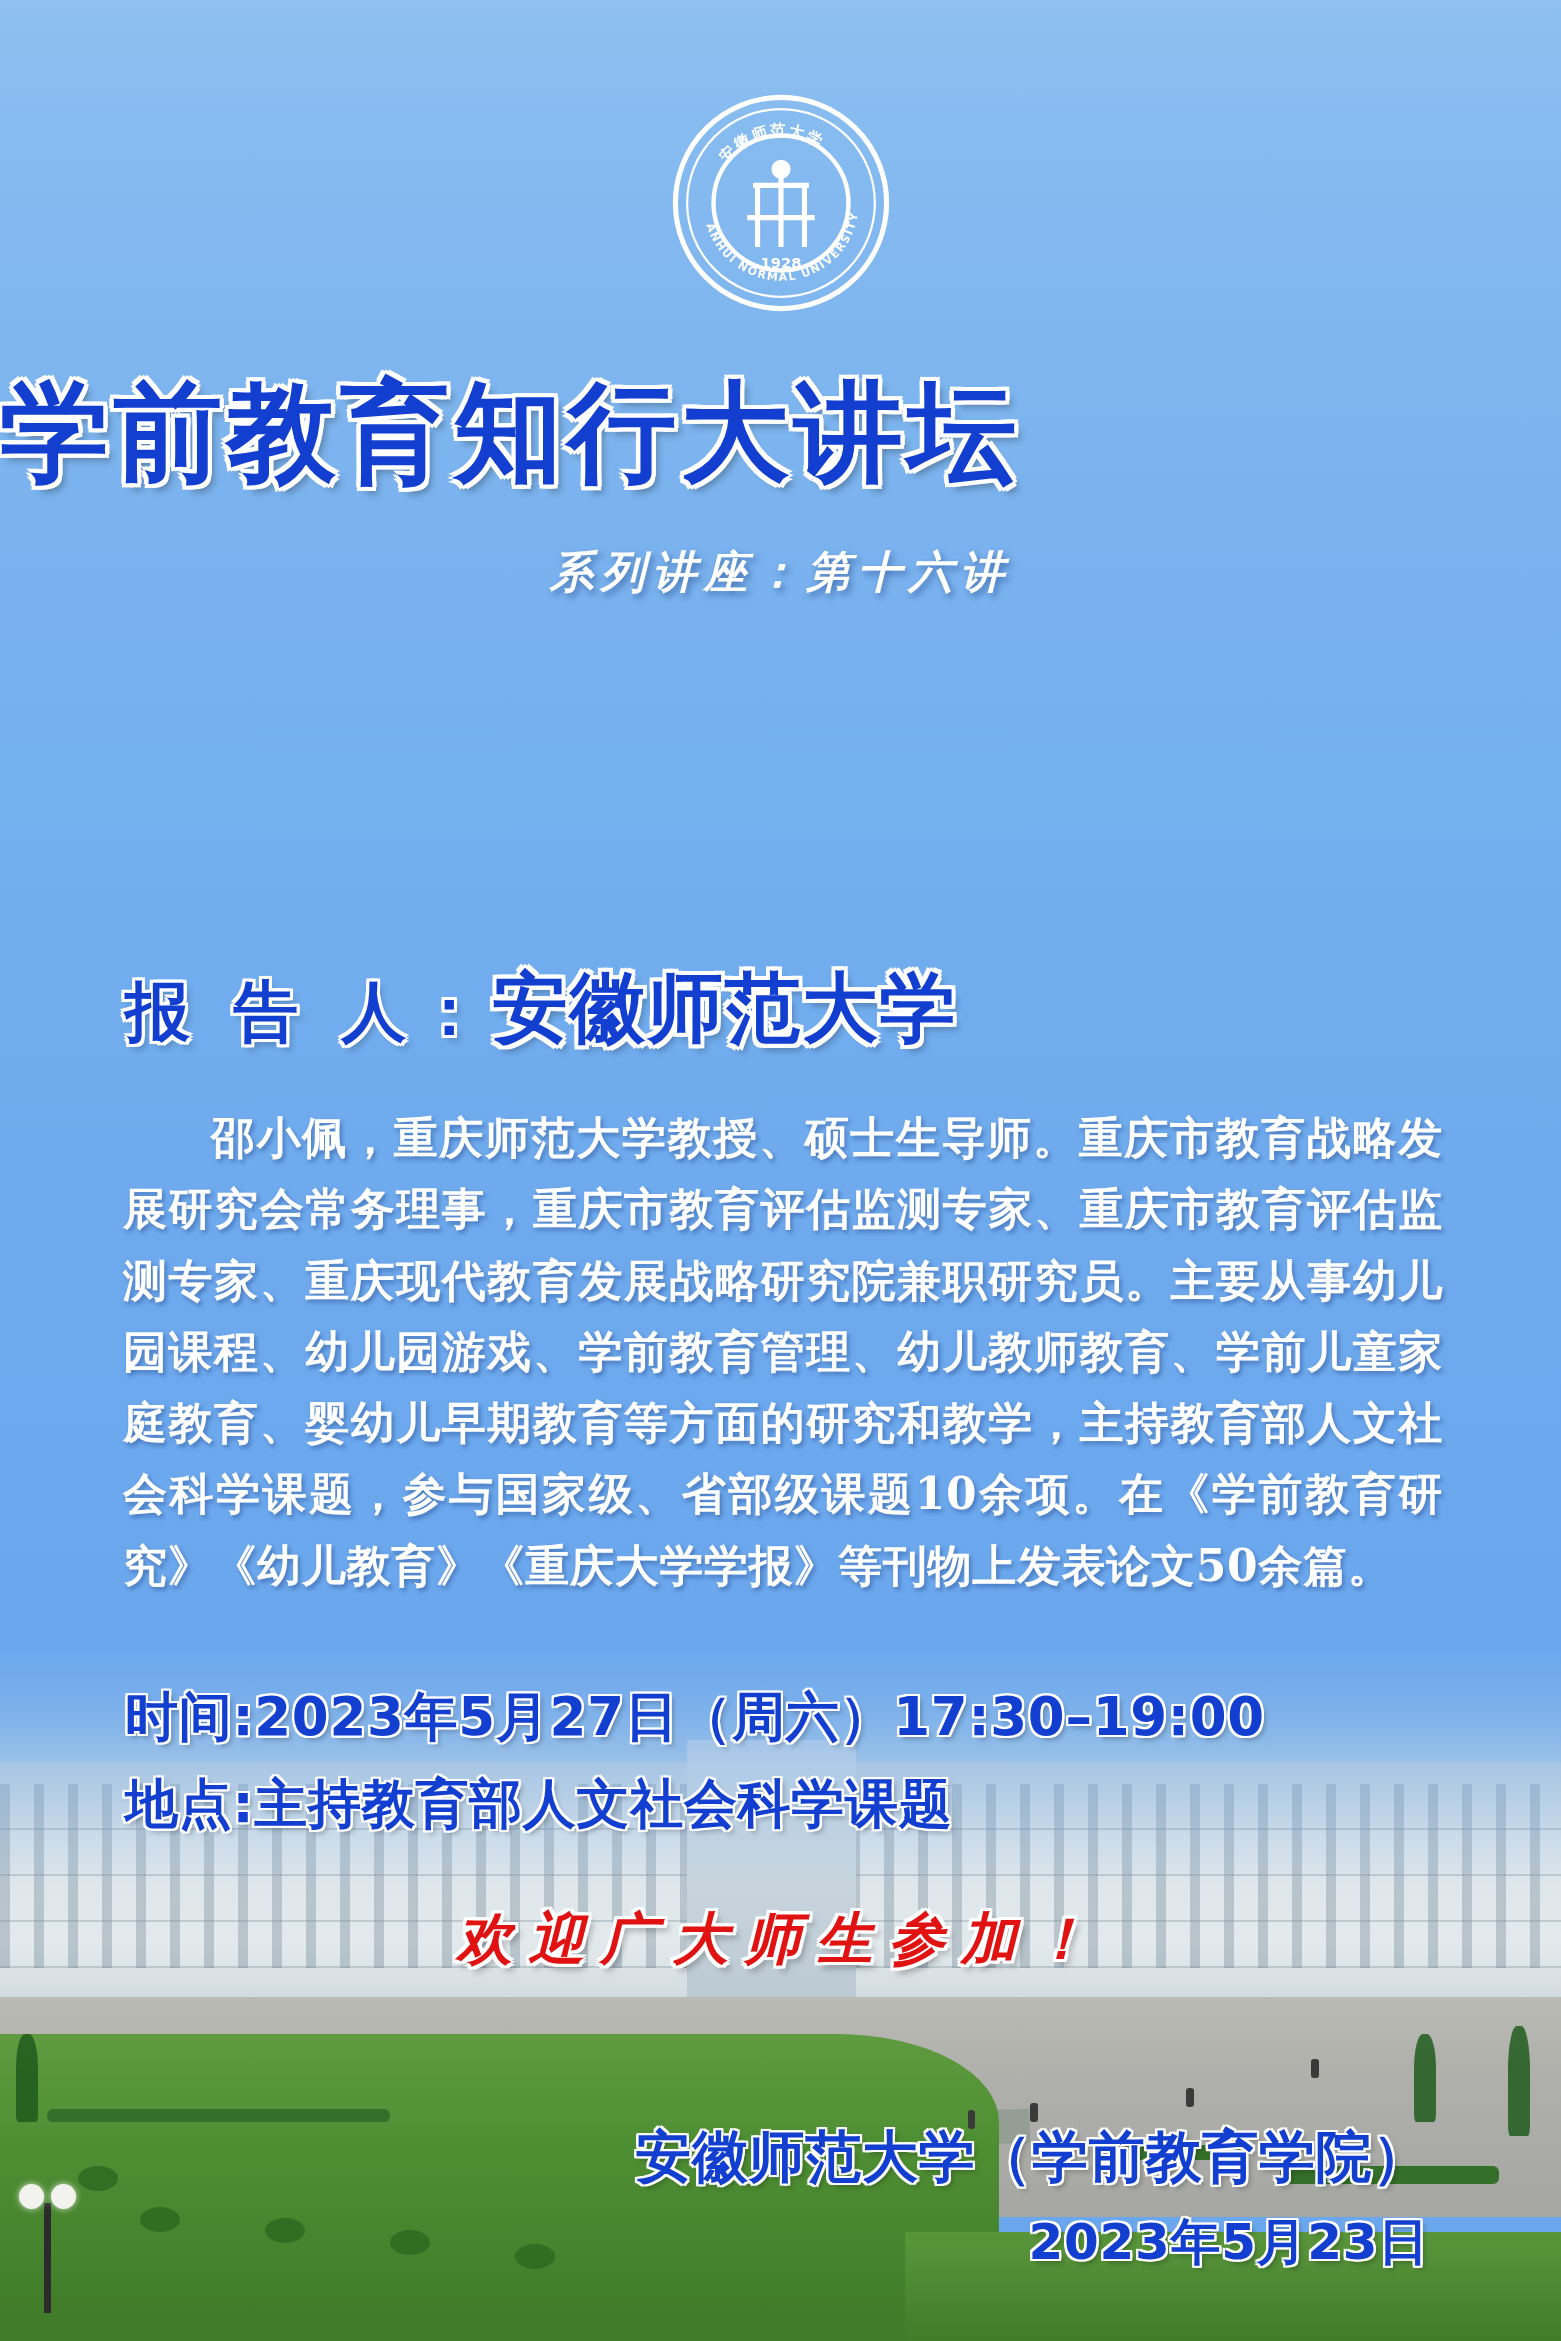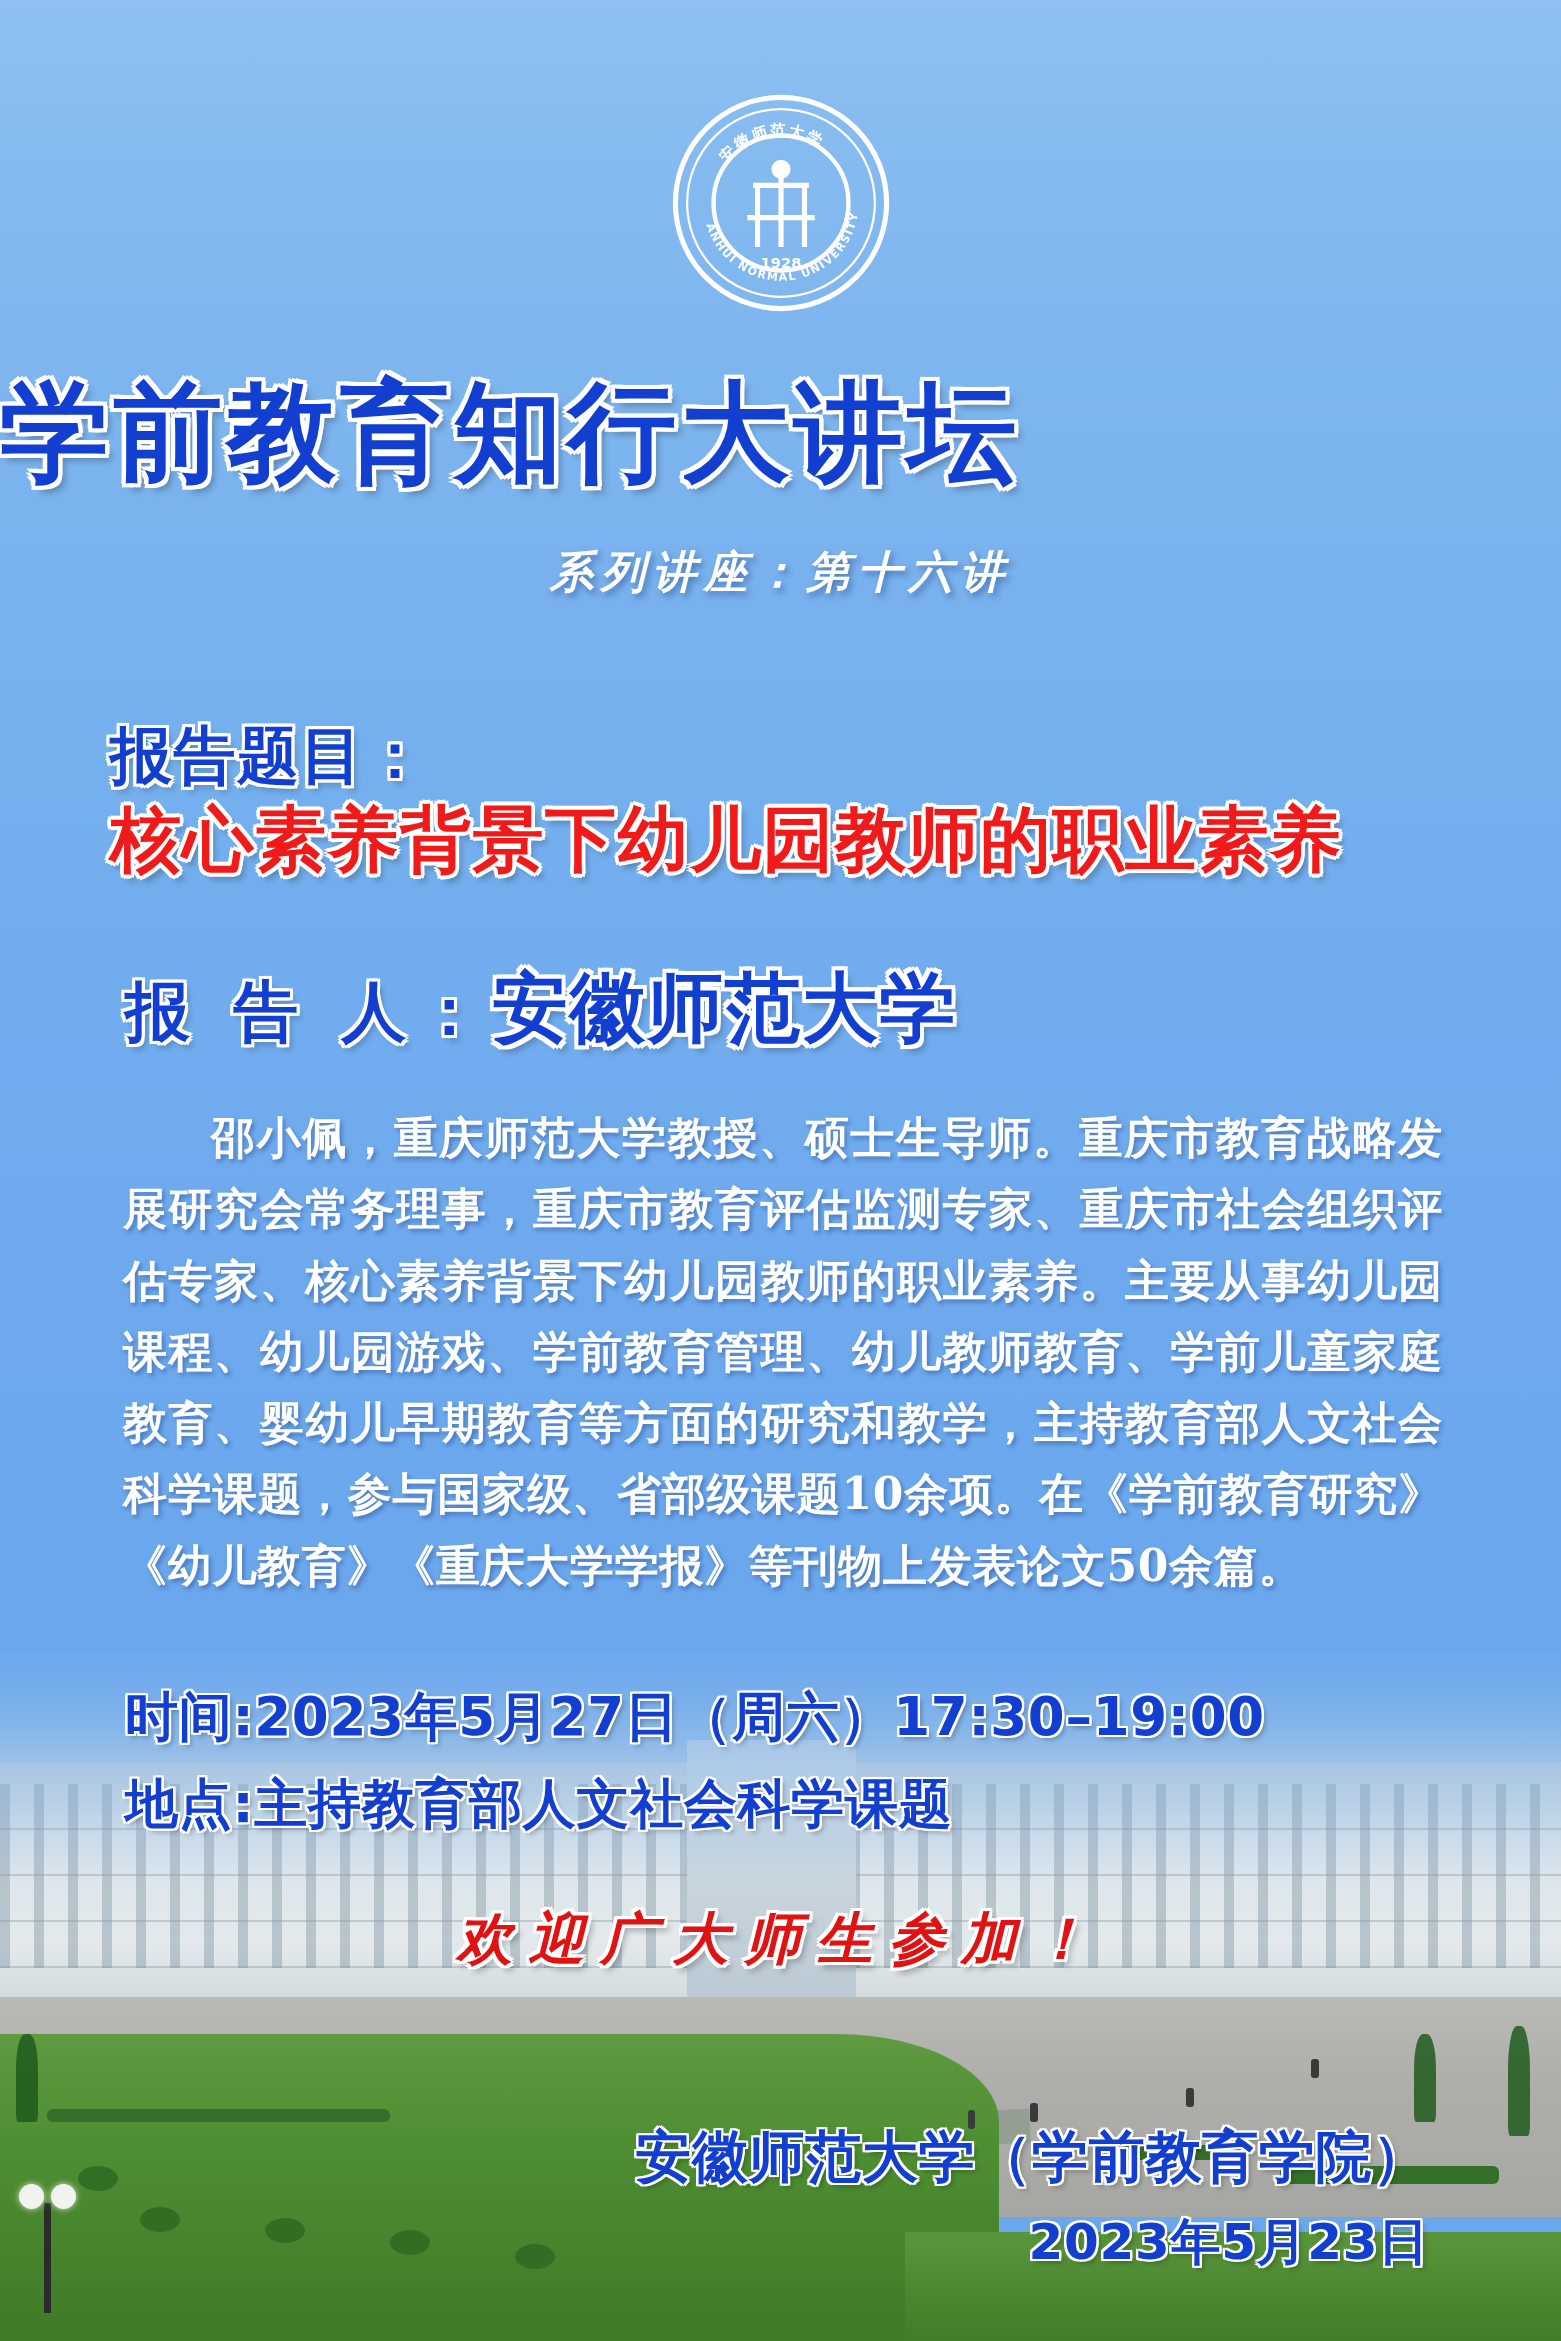--- a/index.html
+++ b/index.html
@@ -434,30 +434,26 @@
           <path d="M182 126 L182 210"></path>
         </g>
         <circle cx="150" cy="104" r="13" fill="#ffffff"></circle>
         <text x="150" y="238" text-anchor="middle" font-family="'DejaVu Sans','Liberation Sans',sans-serif" font-size="20" font-weight="bold" fill="#ffffff">1928</text>
       </svg>
     </div>
 
     <div class="main-title">学前教育知行大讲坛</div>
     <div class="sub-title">系列讲座：第十六讲</div>
 
-    <div class="topic-row">
-      <span class="topic-label">报告题目：</span>
-      <span class="topic-text">核心素养背景下幼儿园教师的职业素养</span>
-    </div>
 
     <div class="speaker-row">
       <span class="speaker-label">报 告 人：</span><span class="speaker-name">安徽师范大学</span>
     </div>
 
-    <div class="bio">邵小佩，重庆师范大学教授、硕士生导师。重庆市教育战略发展研究会常务理事，重庆市教育评估监测专家、重庆市社会组织评估专家、核心素养背景下幼儿园教师的职业素养。主要从事幼儿园课程、幼儿园游戏、学前教育管理、幼儿教师教育、学前儿童家庭教育、婴幼儿早期教育等方面的研究和教学，主持教育部人文社会科学课题，参与国家级、省部级课题10余项。在《学前教育研究》《幼儿教育》《重庆大学学报》等刊物上发表论文50余篇。</div>
+    <div class="bio">邵小佩，重庆师范大学教授、硕士生导师。重庆市教育战略发展研究会常务理事，重庆市教育评估监测专家、重庆市教育评估监测专家、重庆现代教育发展战略研究院兼职研究员。主要从事幼儿园课程、幼儿园游戏、学前教育管理、幼儿教师教育、学前儿童家庭教育、婴幼儿早期教育等方面的研究和教学，主持教育部人文社会科学课题，参与国家级、省部级课题10余项。在《学前教育研究》《幼儿教育》《重庆大学学报》等刊物上发表论文50余篇。</div>
 
     <div class="info">
       <div class="info-line">时间:2023年5月27日（周六）17:30–19:00</div>
       <div class="info-line">地点:主持教育部人文社会科学课题</div>
     </div>
 
     <div class="welcome">欢迎广大师生参加！</div>
 
     <div class="footer">
       <div class="footer-org">安徽师范大学（学前教育学院）</div>

